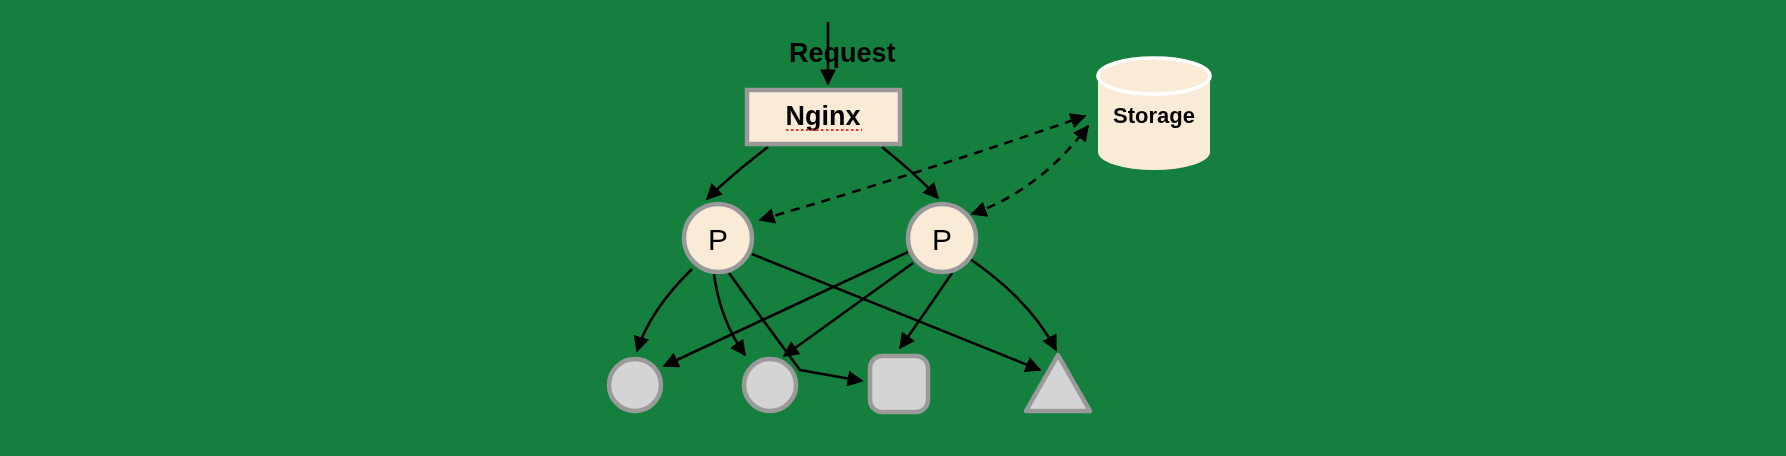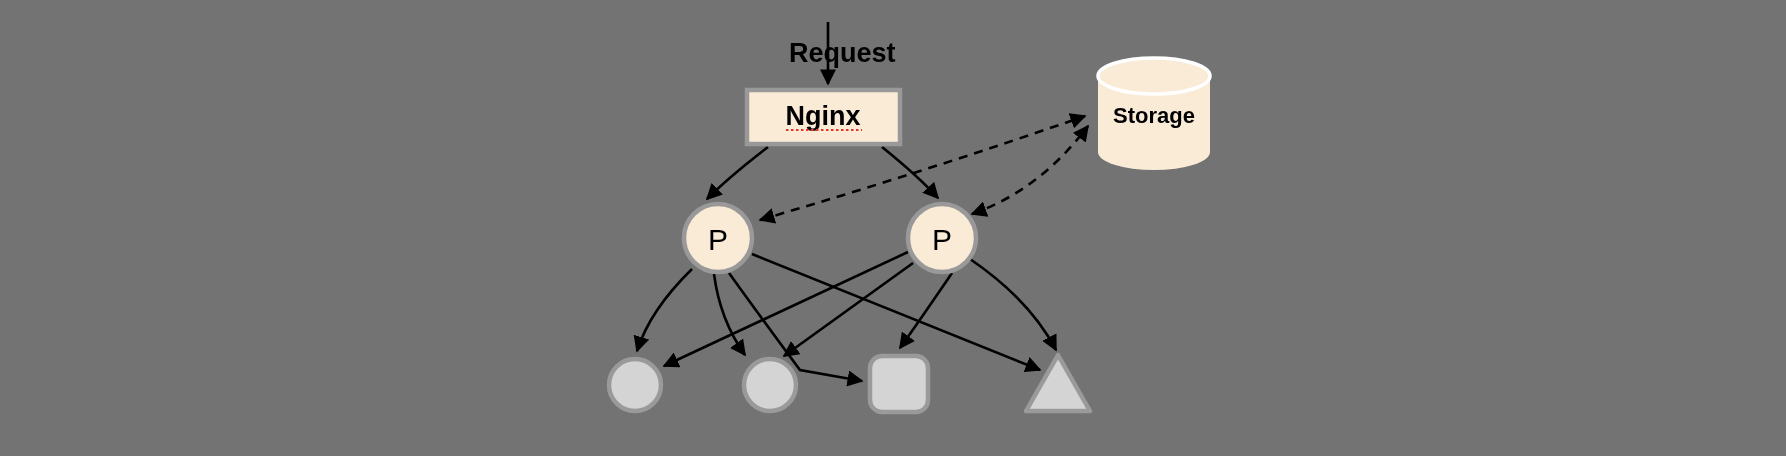--- a/index.html
+++ b/index.html
@@ -7,21 +7,21 @@
     padding: 0;
     background: #ffffff;
   }
   body {
     font-family: "Liberation Sans", sans-serif;
   }
   #diagram-root {
     position: relative;
     width: 1786px;
     height: 456px;
-    background: #737373;
+    background: #15803d;
     overflow: hidden;
   }
   #diagram-svg {
     position: absolute;
     top: 0;
     left: 0;
     width: 1786px;
     height: 456px;
   }
   .node-label {

